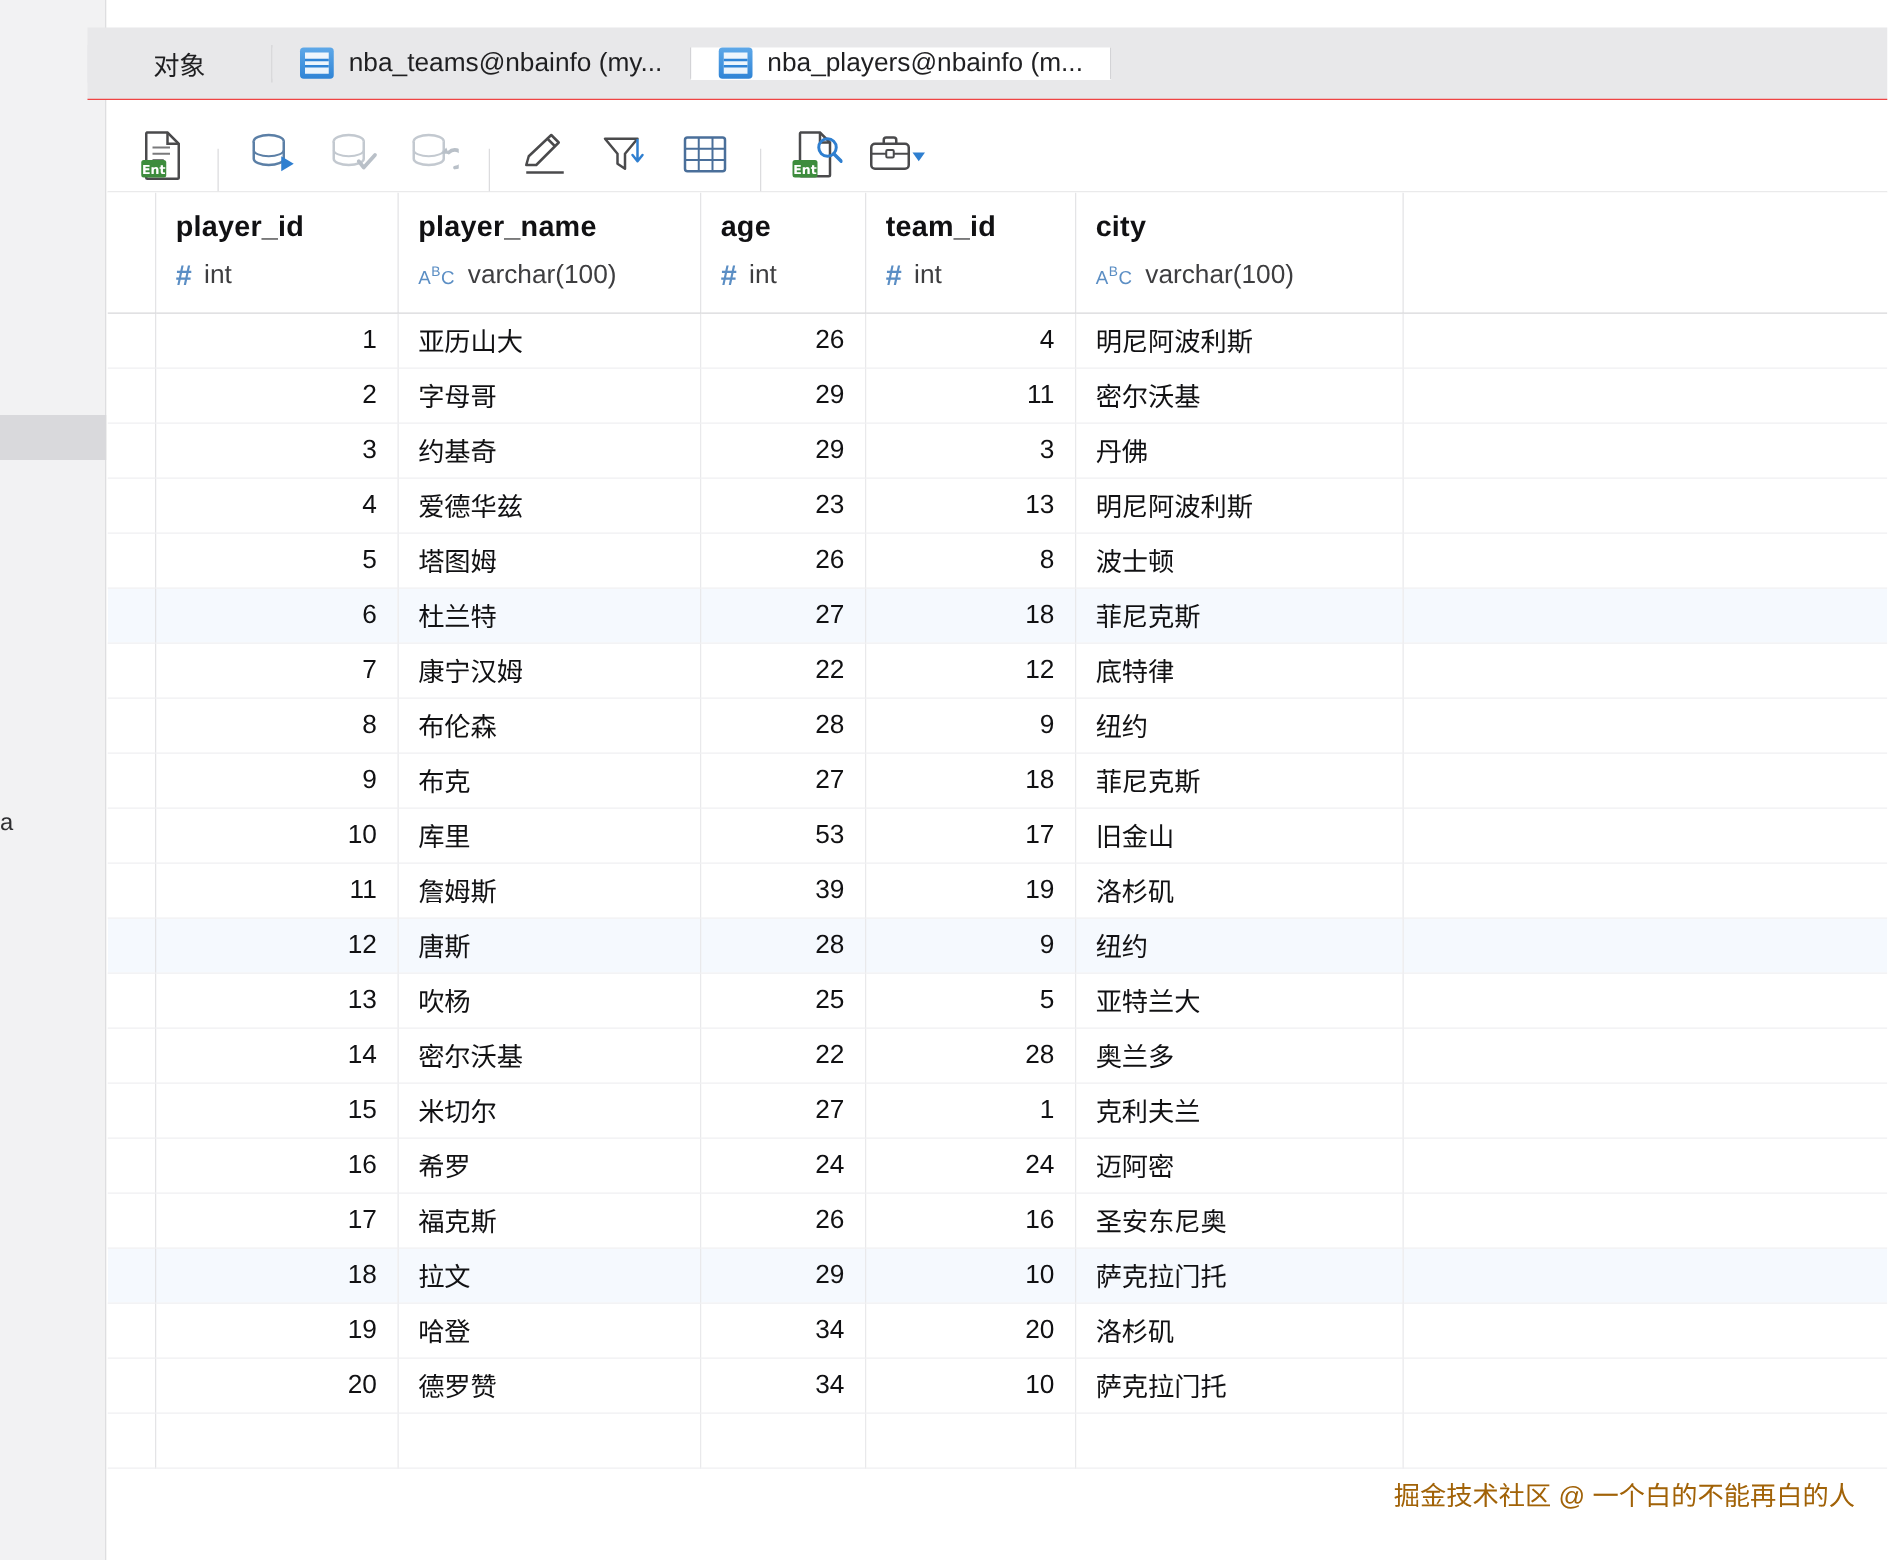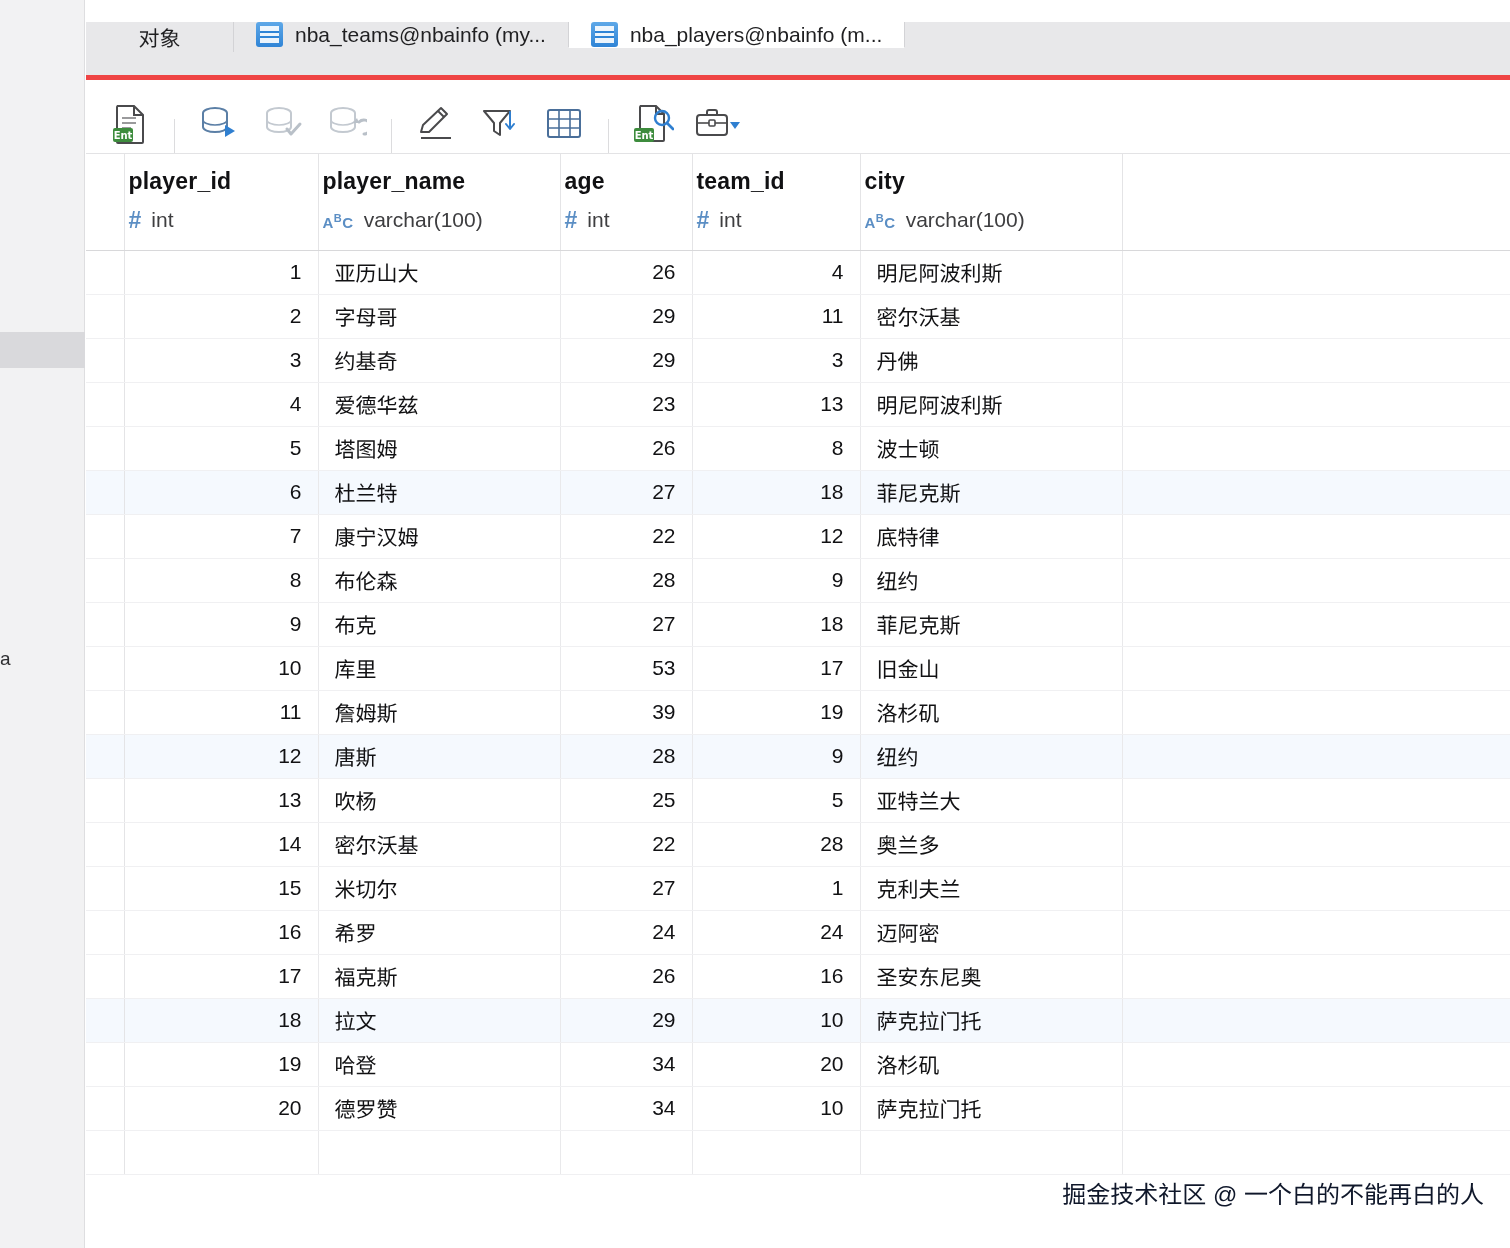--- a/index.html
+++ b/index.html
@@ -58,26 +58,26 @@
     left: 0; top: 648px;
     width: 85px;
     font-size: 19px;
     color: #2f2f31;
     padding-left: 0px;
   }
 
   
   .tabbar {
     position: absolute;
-    top: 22px; left: 86px; right: 0;
+    top: 22px; left: 70px; right: 0;
     height: 58px;
     background: #e8e8ea;
-    border-bottom: 5px solid #ef4444;
+    border-bottom: 1px solid #ef4444;
     display: flex;
-    align-items: flex-start;
+    align-items: center;
   }
   .tab {
     display: flex;
     align-items: center;
     gap: 12px;
     padding: 0 22px;
     background: #e8e8ea;
     border-right: 1px solid #d3d3d6;
     font-size: 21px;
     color: #1f1f21;
@@ -153,21 +153,21 @@
     border-collapse: collapse;
     table-layout: fixed;
     width: 1424px;
     font-size: 21px;
   }
   .grid-table th {
     background: #ffffff;
     border-right: 1px solid #e4e4e6;
     border-bottom: 1px solid #d8d8da;
     vertical-align: top;
-    padding: 14px 16px 12px 4px;
+    padding: 14px 16px 12px 16px;
     text-align: left;
     font-weight: bold;
     color: #111113;
     height: 96px;
   }
   .col-rowhdr { width: 38px; }
   .hdr-name { font-size: 23px; font-weight: bold; letter-spacing: .2px; }
   .hdr-type {
     margin-top: 13px;
     font-size: 21px;
@@ -179,21 +179,21 @@
   }
   .type-ico-num {
     color: #5b8ec4;
     font-size: 23px;
     font-weight: bold;
     line-height: 1;
   }
   .type-ico-abc {
     color: #5b8ec4;
     font-size: 15px;
-    font-weight: bold;
+    font-weight: normal;
     line-height: 1;
     letter-spacing: .5px;
     position: relative;
     top: 1px;
   }
   .type-ico-abc sup { font-size: 11px; }
   .grid-table td {
     border-right: 1px solid #e9e9eb;
     border-bottom: 1px solid #f0f0f2;
     padding: 0 16px;
@@ -206,22 +206,22 @@
   td.num { text-align: right; }
   td.rowhdr { background: #ffffff; border-right: 1px solid #e4e4e6; padding: 0; }
   tr.alt td.rowhdr { background: #f5f9fe; }
   .blank-row td { height: 44px; border-bottom: 1px solid #f0f0f2; }
 
   
   .watermark {
     position: absolute;
     right: 26px;
     bottom: 38px;
-    font-size: 24px;
-    color: #0f172a;
+    font-size: 21px;
+    color: #a16207;
     white-space: nowrap;
   }
 </style>
 </head>
 <body>
 
 <div class="app">
 
 
   <div class="left-rail">

